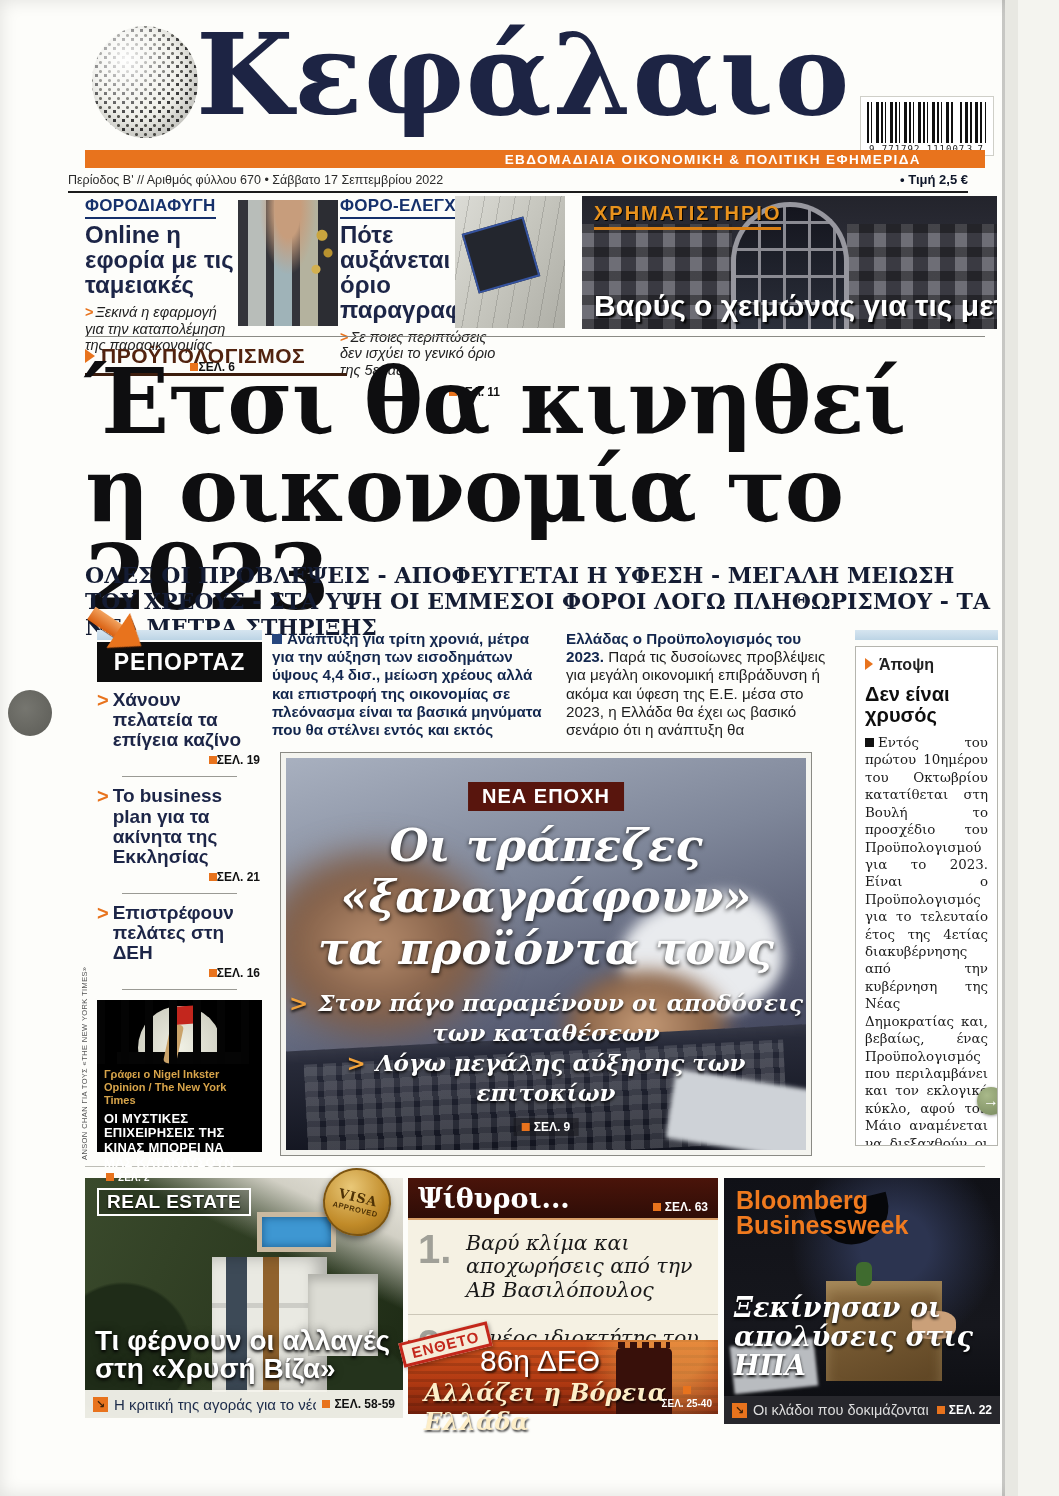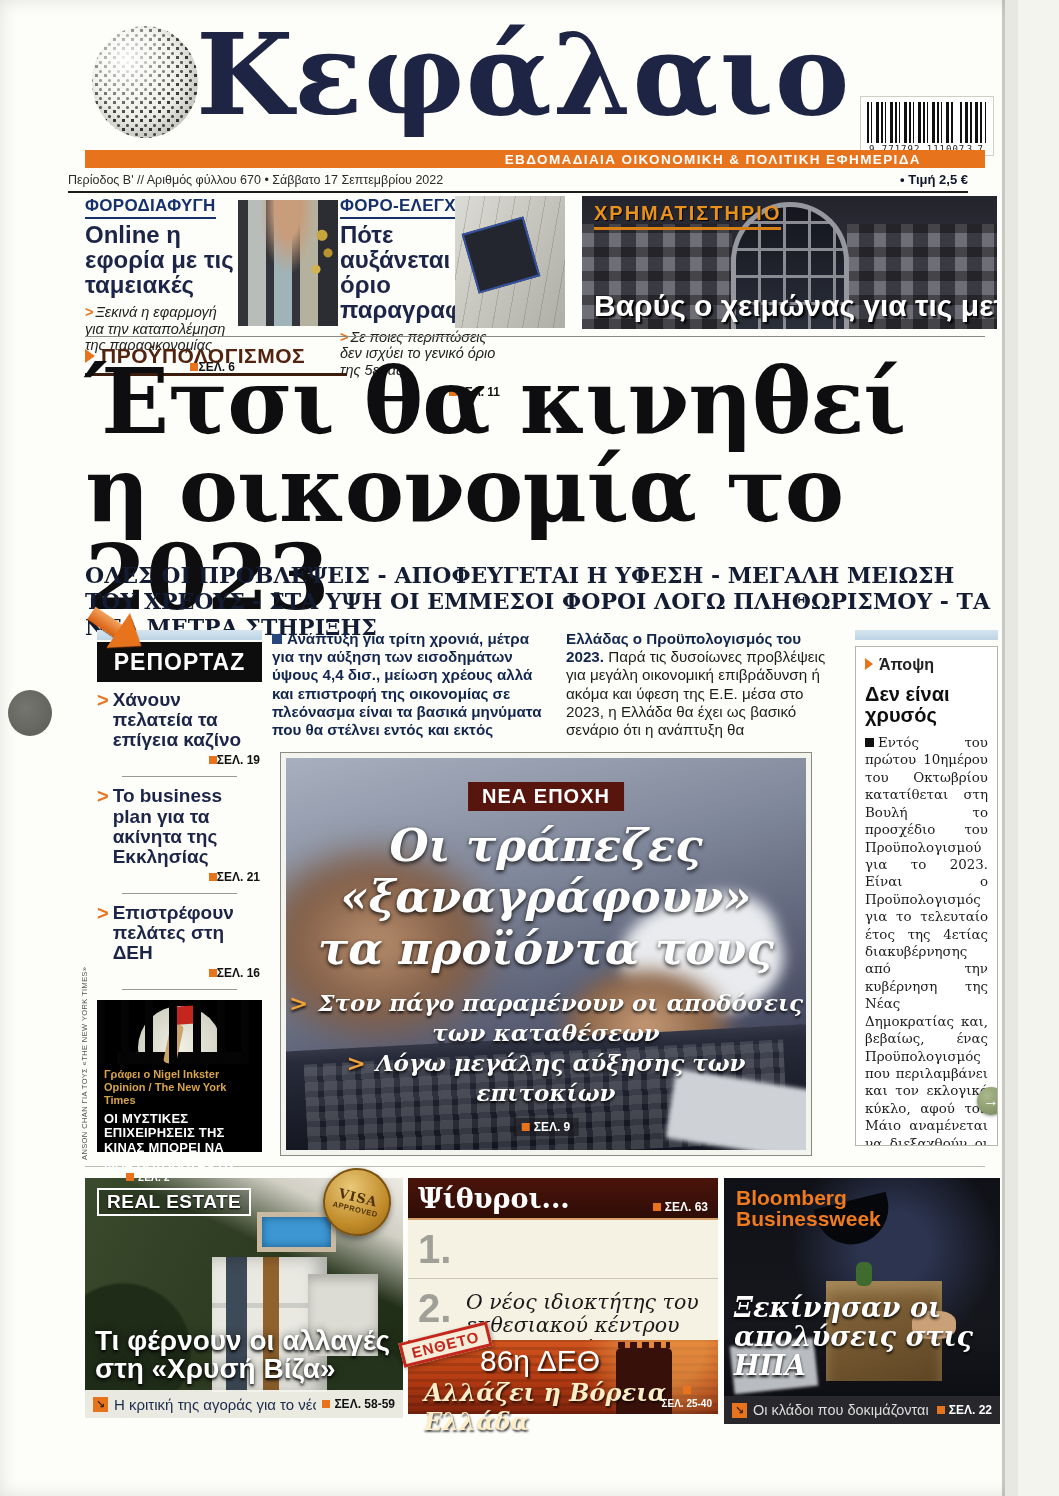--- a/index.html
+++ b/index.html
@@ -126,21 +126,21 @@
   .nyt { position:absolute; left:97px; top:1000px; width:165px; height:152px; background:#000; padding:0; z-index:2; }
   .nytart { position:relative; height:64px; overflow:hidden; background:#000; }
   .moon { position:absolute; left:50%; top:6px; transform:translateX(-50%); width:84px; height:84px; border-radius:50%;
     background:radial-gradient(#f0f0e4,#c6c6b8); }
   .skyline { position:absolute; left:20px; right:20px; bottom:0; height:12px; background:#050505; }
   .hand { position:absolute; left:70px; top:24px; width:13px; height:40px; background:#caa36a; transform:rotate(12deg); border-radius:4px; }
   .flag { position:absolute; left:78px; top:6px; width:24px; height:18px; background:#c3261d; transform:skewY(-10deg) rotate(6deg); }
   .jailbars { position:absolute; inset:0; background:repeating-linear-gradient(90deg,#040404 0 8px,transparent 8px 24px); }
   .nyt-byline { padding:4px 7px 2px 7px; color:#d7a44a; font-weight:bold; font-size:11px; line-height:1.18; }
   .nyt-head { padding:3px 7px 0 7px; color:#fff; font-weight:bold; font-size:13px; line-height:1.12; letter-spacing:.2px; }
-  .nyt-head .pref { margin-left:22px; font-size:10px; }
+  .nyt-head .pref { margin-left:2px; font-size:10px; }
   .nyt-credit { position:absolute; left:80px; top:1000px; height:160px; width:12px;
     writing-mode:vertical-rl; transform:rotate(180deg); font-size:7.5px; color:#555; letter-spacing:.4px; white-space:nowrap; }
 
   
   .intro { position:absolute; left:272px; top:630px; width:566px; height:120px; overflow:hidden;
     column-count:2; column-gap:22px; font-size:15.2px; line-height:1.2; color:#1d1d1d; }
   .intro .sq { display:inline-block; width:10px; height:10px; background:#27477e; margin-right:5px; }
   .intro .lead { font-weight:bold; color:#12264d; }
   .intro .lead::after { content:" "; }
 
@@ -259,21 +259,21 @@
       radial-gradient(circle at 62% 28%, #2c3450 0 14%, transparent 42%),
       linear-gradient(180deg,#101117 0%, #16171d 60%, #0b0c10 100%); }
   .bb-lamp { position:absolute; left:34%; top:9%; width:74px; height:44px; background:#06070a;
     border-radius:0 0 40px 40px; transform:rotate(-14deg); }
   .bb-box { position:absolute; left:37%; top:42%; width:116px; height:100px;
     background:linear-gradient(160deg,#8a6a3e,#5e4524); box-shadow:inset 0 10px 14px rgba(255,235,180,.25); }
   .bb-cactus { position:absolute; left:48%; top:34%; width:16px; height:24px; background:#3f6b2f; border-radius:6px; }
   .bb-papers { position:absolute; left:3%; bottom:14%; width:84px; height:48px; background:#b9bcc0;
     filter:blur(1.5px); transform:rotate(-6deg); }
   .bb-hand { position:absolute; right:16%; top:54%; width:44px; height:28px; background:#caa079; border-radius:40%; }
-  .bb-brand { position:absolute; left:12px; top:10px; color:#f07a1e; font-weight:bold; font-size:21px; line-height:.98; z-index:3; }
+  .bb-brand { position:absolute; left:12px; top:10px; color:#f07a1e; font-weight:bold; font-size:25px; line-height:.98; z-index:3; }
   .bb-head { position:absolute; left:10px; bottom:44px; color:#fff; z-index:3;
     font:700 italic 27px/1.08 "DejaVu Serif","Liberation Serif",serif; text-shadow:0 2px 3px #000; }
   .bb-sub { position:absolute; left:0; right:0; bottom:0; height:28px; background:#27272c; z-index:3;
     display:flex; align-items:center; gap:6px; padding:0 8px; }
   .bb-sub .txt { color:#dcdcdc; font-size:14.5px; flex:1; white-space:nowrap; overflow:hidden; }
   .bb-sub .pref b { color:#fff; }
 </style>
 </head>
 <body>
 
@@ -446,20 +446,21 @@
     <div class="wh-header">
       <span class="wh-title">Ψίθυροι...</span>
       <span class="pref light">
           <i class="psq"></i>
           <b>ΣΕΛ. 63</b>
         </span>
     </div>
     <div class="wh-items">
       <div class="wh-item">
         <span class="wh-num">1.</span>
+        <span class="wh-txt">Βαρύ κλίμα και αποχωρήσεις από την ΑΒ Βασιλόπουλος</span>
       </div>
       <div class="wh-item">
         <span class="wh-num">2.</span>
         <span class="wh-txt">Ο νέος ιδιοκτήτης του εκθεσιακού κέντρου στη Μεταμόρφωση</span>
       </div>
     </div>
   </div>
 
   <div class="deth">
     <div class="tower"></div>

